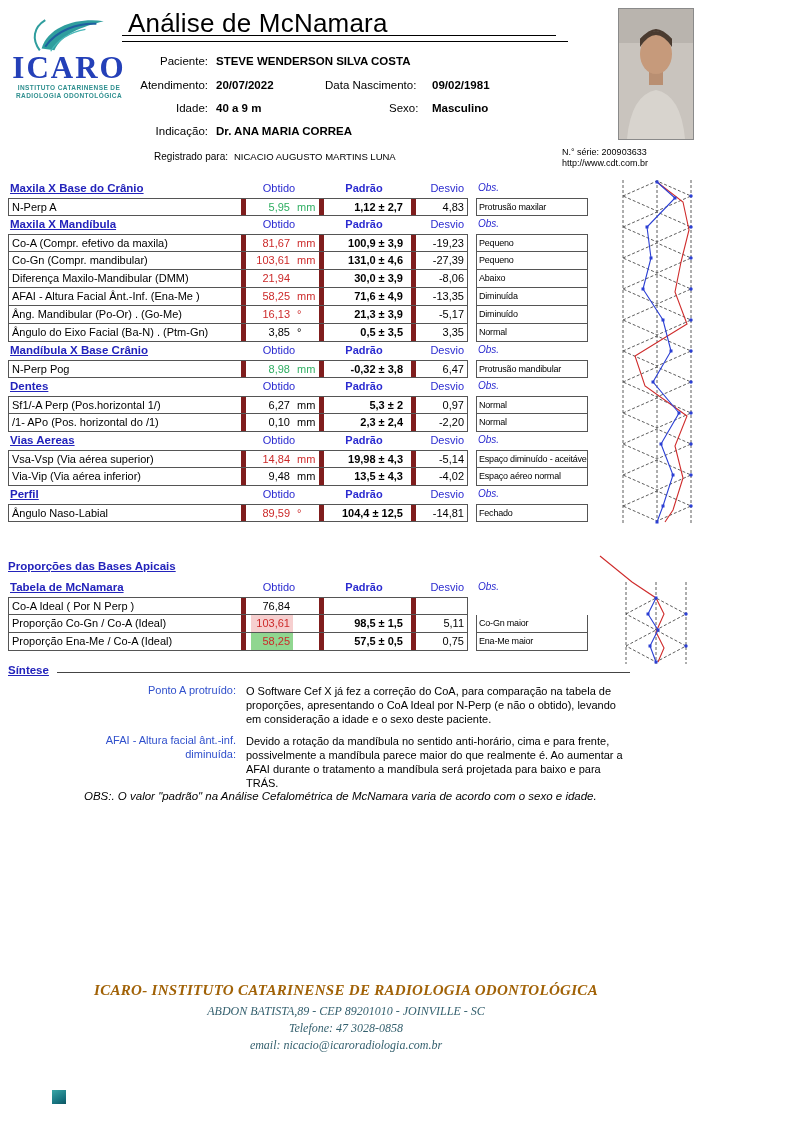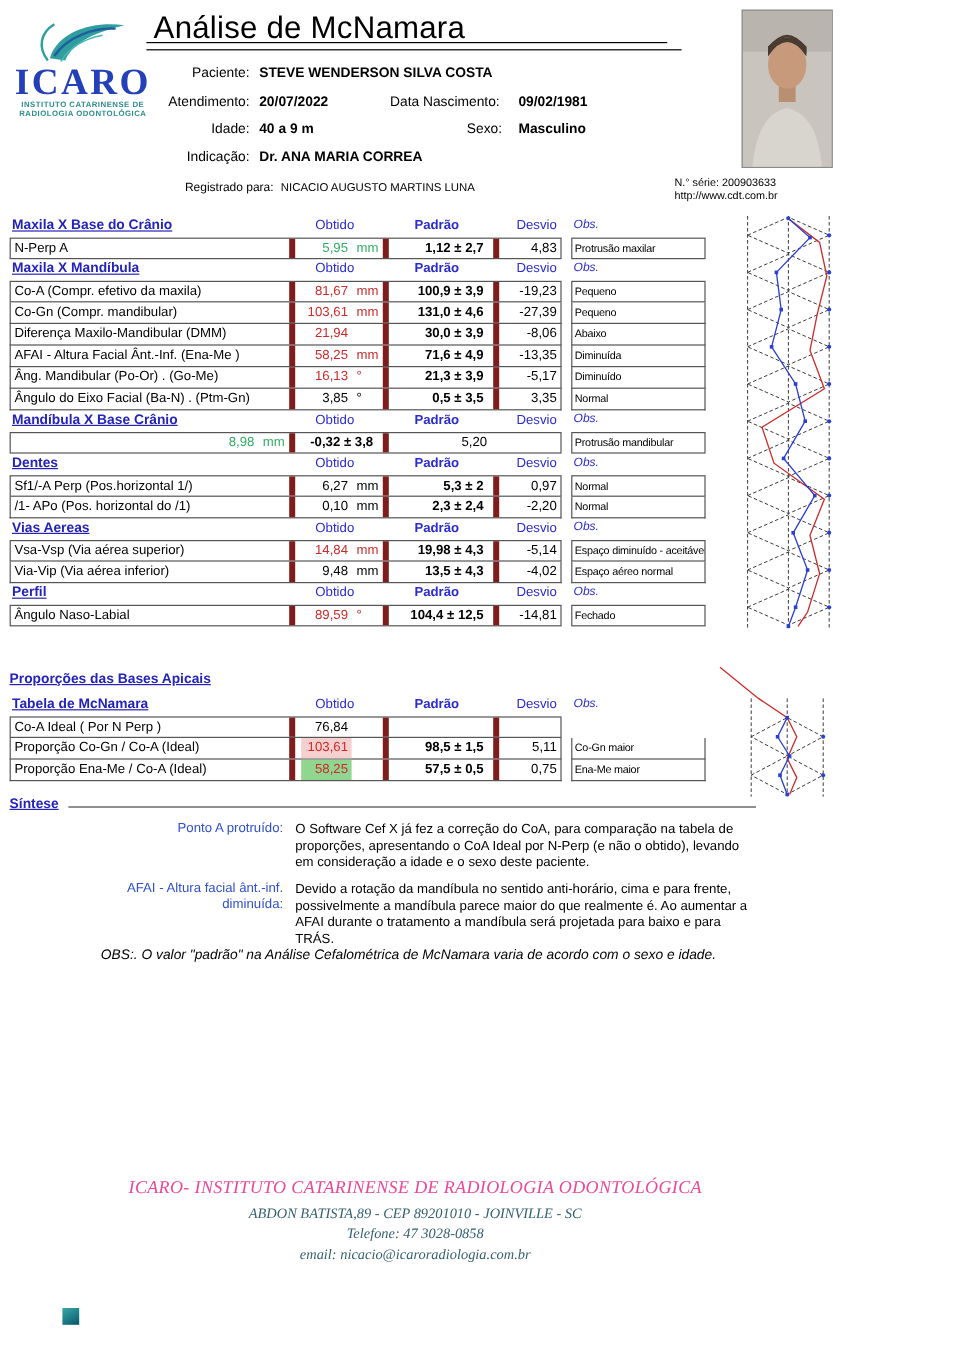--- a/index.html
+++ b/index.html
@@ -66,21 +66,21 @@
   .s-head{display:flex;align-items:flex-end}
   .s-title{font-weight:bold;color:#2323bb;text-decoration:underline;font-size:11.5px}
   .s-rule{flex:1;height:1px;background:#444;margin:0 0 3px 8px}
   .s-item{display:flex;margin-top:8px}
   .s-term{width:228px;flex:none;text-align:right;color:#3050cc;font-size:11px;line-height:13.5px;padding-left:45px}
   .s-text{width:392px;margin-left:10px;font-size:11px;line-height:14px}
 
   #obs-note{position:absolute;left:84px;top:790px;font-style:italic;font-size:11.5px}
 
   #footer{position:absolute;left:0;top:982px;width:692px;text-align:center;font-family:"Liberation Serif",serif;font-style:italic}
-  .f1{font-size:15px;font-weight:normal;color:#ec4899;letter-spacing:.3px}
+  .f1{font-size:15px;font-weight:bold;color:#a16207;letter-spacing:.3px}
   .f2{font-size:12px;color:#34606e;margin-top:5px}
   .f3,.f4{font-size:12px;color:#34606e;margin-top:2px}
 
   .corner-mark{position:absolute;left:52px;top:1090px;width:14px;height:14px;background:linear-gradient(150deg,#3aa7a7 0%,#15707d 70%,#0e5560 100%)}
 </style>
 </head>
 <body>
 
 <div class="page">
 
@@ -245,26 +245,27 @@
       </div>
       <div class="t-row t-head">
         <div class="h-name">Mandíbula X Base Crânio</div>
         <div class="h-obtido">Obtido</div>
         <div class="h-padrao">Padrão</div>
         <div class="h-desvio">Desvio</div>
         <div class="h-obs">Obs.</div>
       </div>
       <div class="t-row first">
         <div class="row-main">
+          <div class="c c-name">N-Perp Pog</div>
           <div class="c c-obtido v-green">
             <span class="val">8,98</span>
             <span class="unit">mm</span>
           </div>
           <div class="c c-padrao">-0,32 ± 3,8</div>
-          <div class="c c-desvio">5,20</div>
+          <div class="c c-desvio">6,47</div>
         </div>
         <div class="obs-box">Protrusão mandibular</div>
       </div>
       <div class="t-row t-head">
         <div class="h-name">Dentes</div>
         <div class="h-obtido">Obtido</div>
         <div class="h-padrao">Padrão</div>
         <div class="h-desvio">Desvio</div>
         <div class="h-obs">Obs.</div>
       </div>

